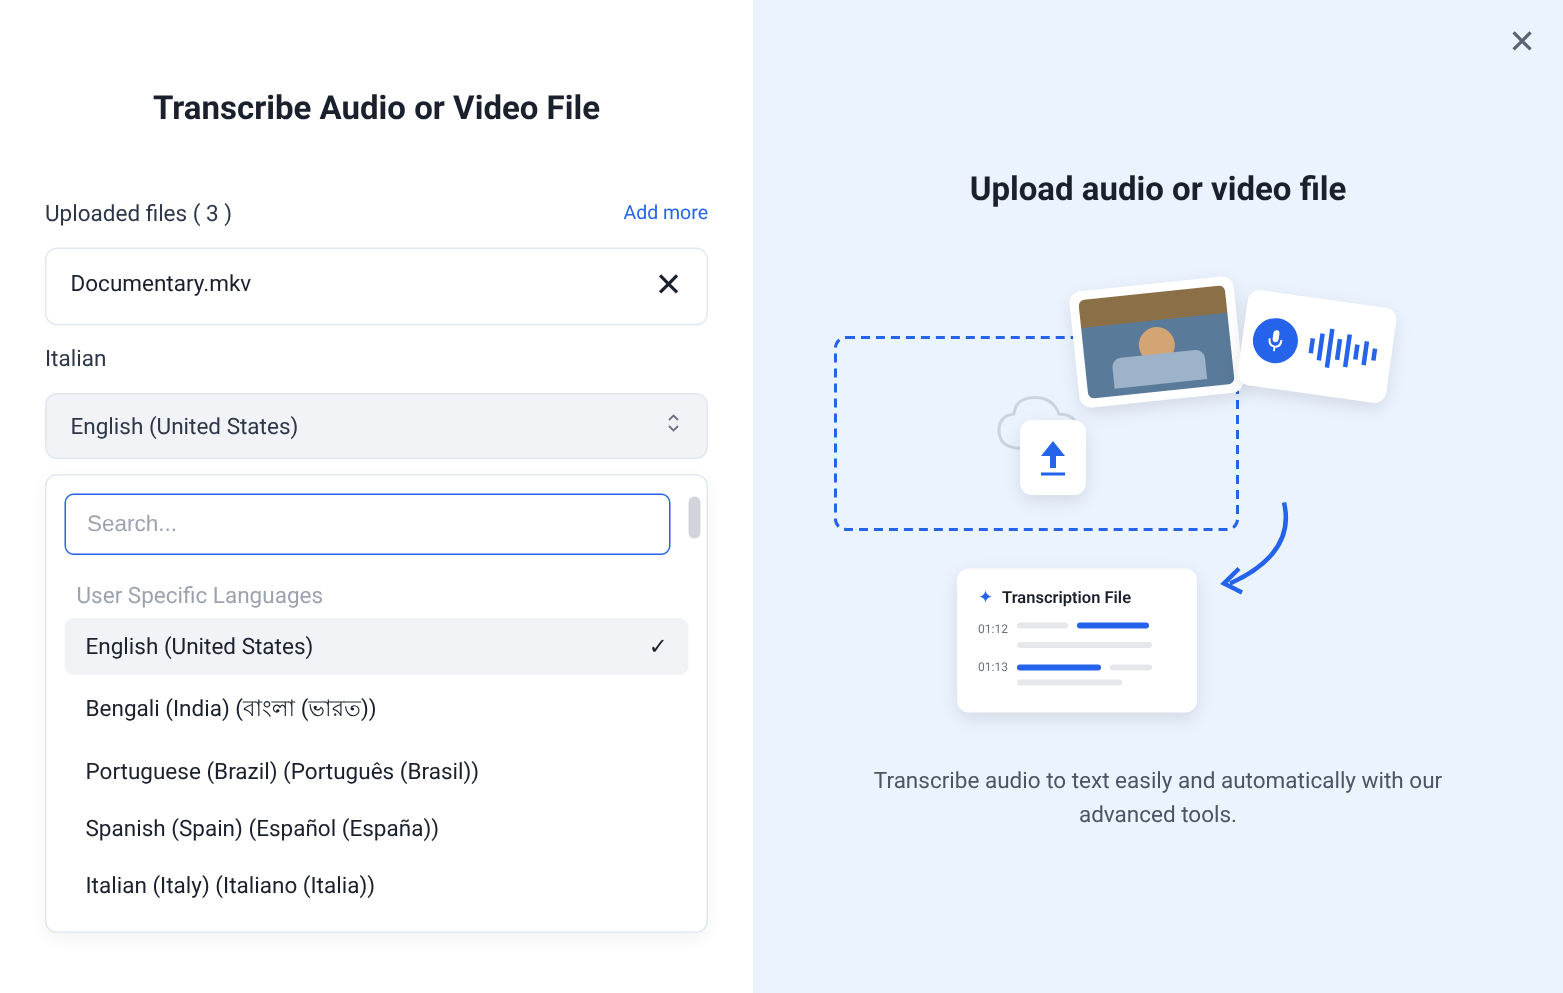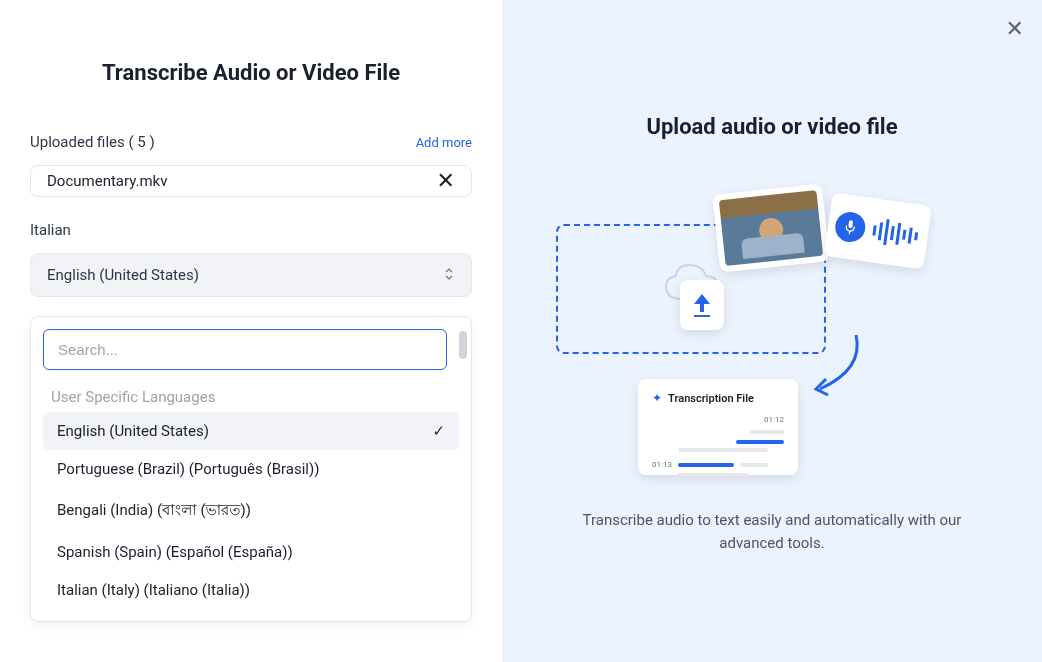--- a/index.html
+++ b/index.html
@@ -49,25 +49,25 @@
     }
     .add-more {
       color: #2563eb;
       font-size: 13px;
       cursor: pointer;
       text-decoration: none;
     }
     .file-chip {
       border: 1px solid #e2e8f0;
       border-radius: 8px;
-      padding: 4px 16px;
+      padding: 14px 16px;
       display: flex;
       justify-content: space-between;
-      align-items: center;
-      margin-bottom: 24px;
+      align-items: flex-start;
+      margin-bottom: 13px;
     }
     .file-name {
       font-size: 15px;
       color: #1a202c;
     }
     .remove-x {
       font-size: 22px;
       cursor: pointer;
       line-height: 1;
       color: #1a202c;
@@ -190,21 +190,21 @@
       box-shadow: 0 4px 12px rgba(0,0,0,0.1);
     }
   </style>
 </head>
 <body>
 
 <div class="left-panel">
   <h1 class="title">Transcribe Audio or Video File</h1>
 
   <div class="uploaded-row">
-    <span class="uploaded-label">Uploaded files ( 5 )</span>
+    <span class="uploaded-label">Uploaded files ( 3 )</span>
     <a class="add-more">Add more</a>
   </div>
 
   <div class="file-chip">
     <span class="file-name">Documentary.mkv</span>
     <span class="remove-x">✕</span>
   </div>
 
   <div class="lang-label">Italian</div>
 
@@ -219,24 +219,24 @@
 
   <div class="dropdown">
     <div class="scroll-track"></div>
     <input class="dropdown-search" placeholder="Search..." style="">
     <div class="group-label">User Specific Languages</div>
     <div class="option selected">
       <span>English (United States)</span>
       <span class="check">✓</span>
     </div>
     <div class="option">
+        <span>Bengali (India) (বাংলা (ভারত))</span>
+      </div>
+    <div class="option">
         <span>Portuguese (Brazil) (Português (Brasil))</span>
-      </div>
-    <div class="option">
-        <span>Bengali (India) (বাংলা (ভারত))</span>
       </div>
     <div class="option">
         <span>Spanish (Spain) (Español (España))</span>
       </div>
     <div class="option">
         <span>Italian (Italy) (Italiano (Italia))</span>
       </div>
   </div>
 </div>
 
@@ -289,21 +289,21 @@
     <svg style="position:absolute;left:282px;top:140px;" width="60" height="80" viewBox="0 0 60 80">
       <path d="M 48 6 Q 56 40 12 60" stroke="#2563eb" stroke-width="3" fill="none"></path>
       <path d="M 18 50 L 8 60 L 20 66" stroke="#2563eb" stroke-width="3" fill="none"></path>
     </svg>
 
     <div class="card" style="left:112px;top:190px;width:160px;height:96px;padding:12px 14px;">
       <div style="display:flex;align-items:center;gap:6px;margin-bottom:10px;">
         <span style="color:#2563eb;font-size:12px;">✦</span>
         <span style="font-size:11px;font-weight:600;">Transcription File</span>
       </div>
-      <div style="display:flex;align-items:flex-end;gap:6px;margin-bottom:4px;flex-direction:column;">
+      <div style="display:flex;align-items:flex-start;gap:6px;margin-bottom:4px;">
         <span style="font-size:8px;color:#6b7280;">01:12</span>
         <div style="height:4px;width:34px;background:#e5e7eb;border-radius:2px;"></div>
         <div style="height:4px;width:48px;background:#2563eb;border-radius:2px;"></div>
       </div>
       <div style="height:4px;width:90px;background:#e5e7eb;border-radius:2px;margin-left:26px;margin-bottom:8px;"></div>
       <div style="display:flex;align-items:center;gap:6px;margin-bottom:4px;">
         <span style="font-size:8px;color:#6b7280;">01:13</span>
         <div style="height:4px;width:56px;background:#2563eb;border-radius:2px;"></div>
         <div style="height:4px;width:28px;background:#e5e7eb;border-radius:2px;"></div>
       </div>

